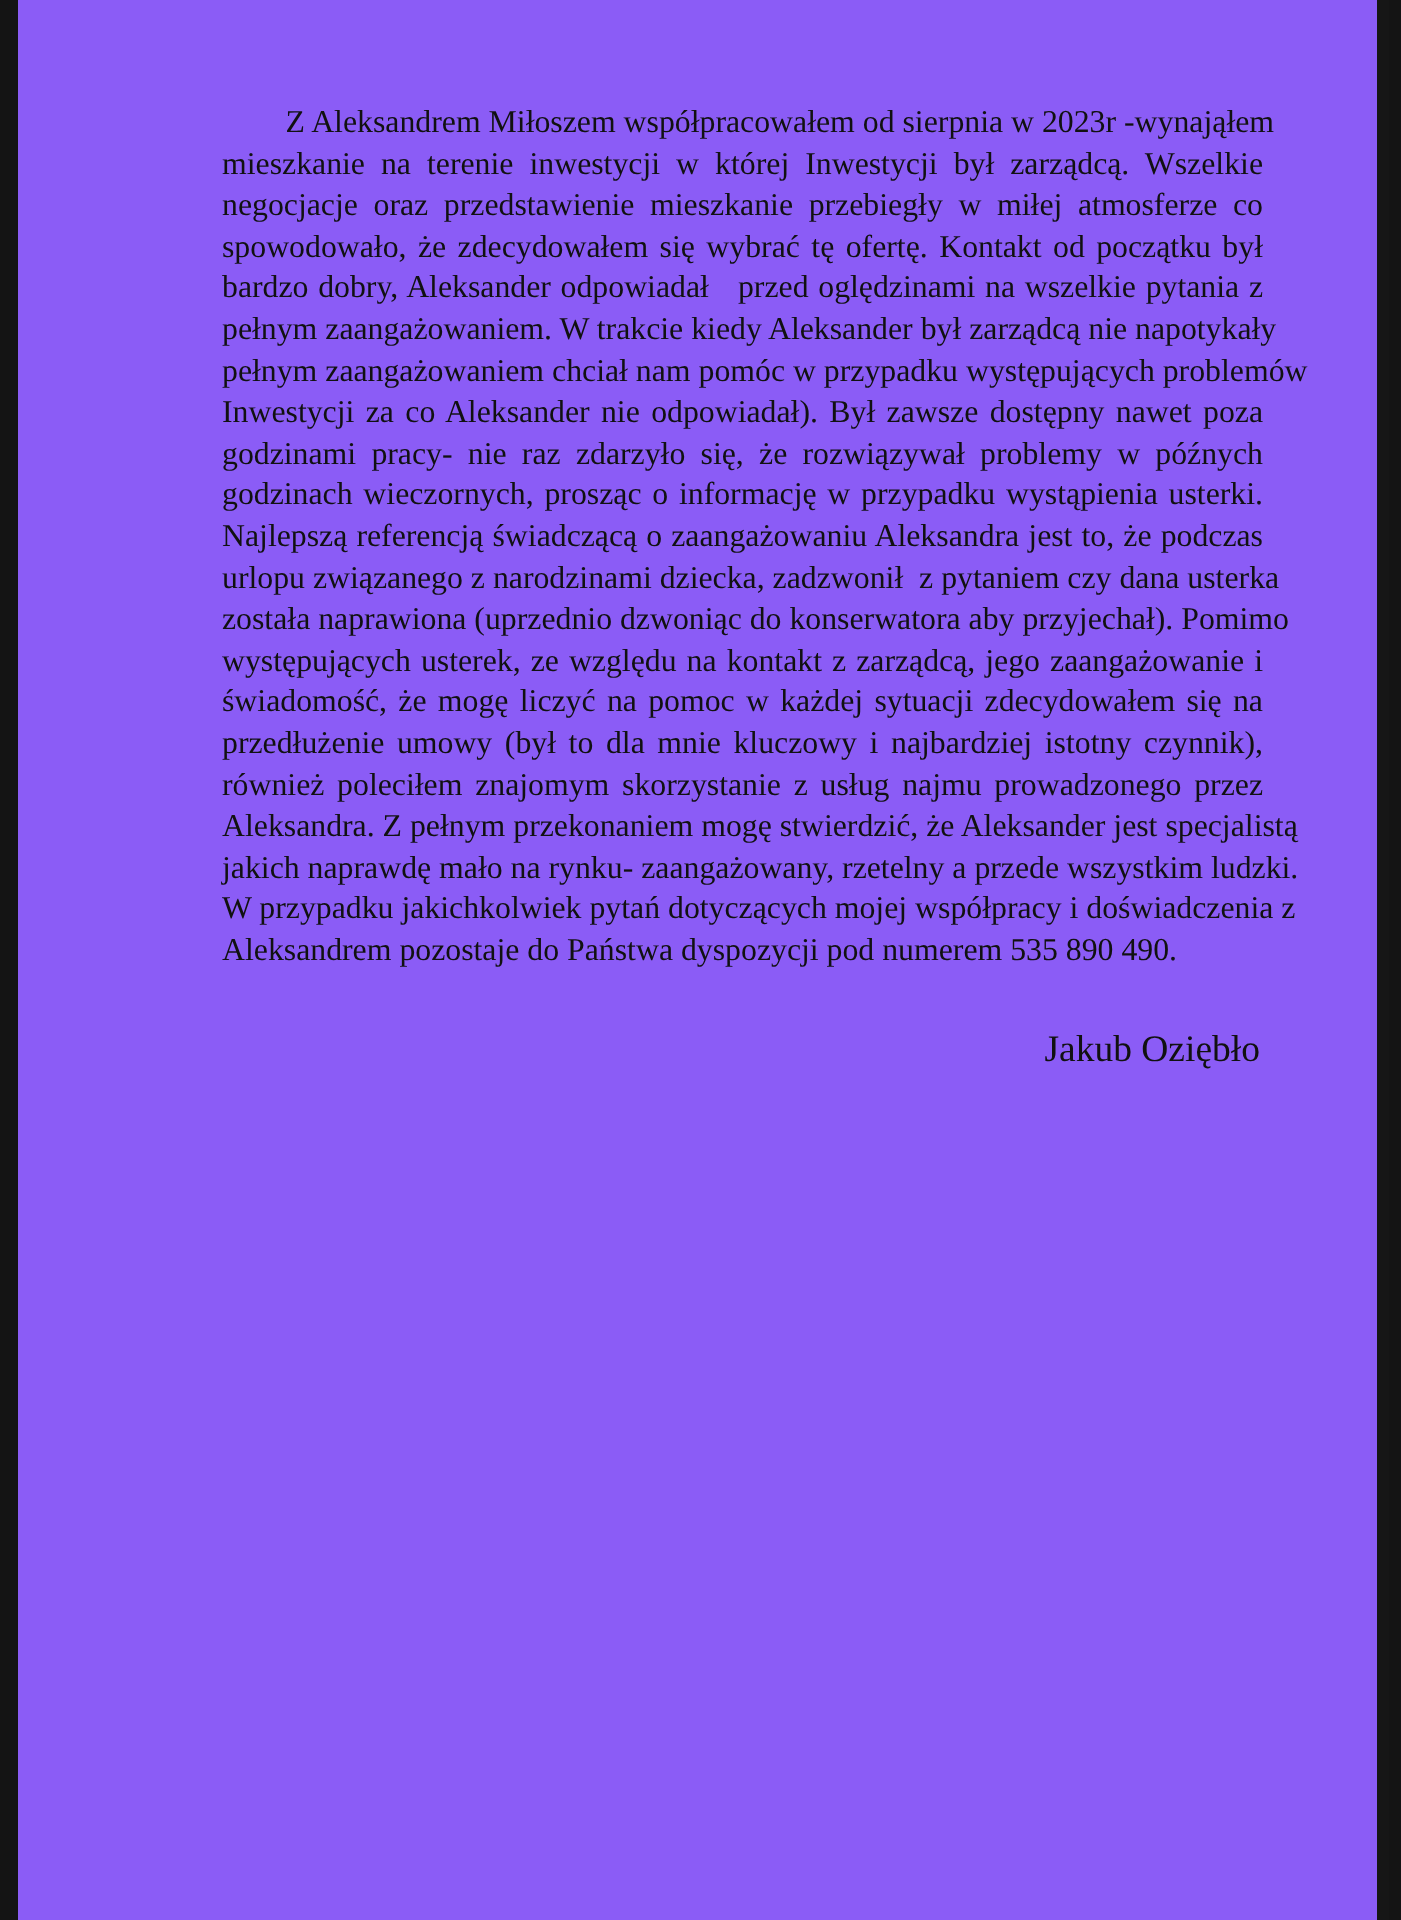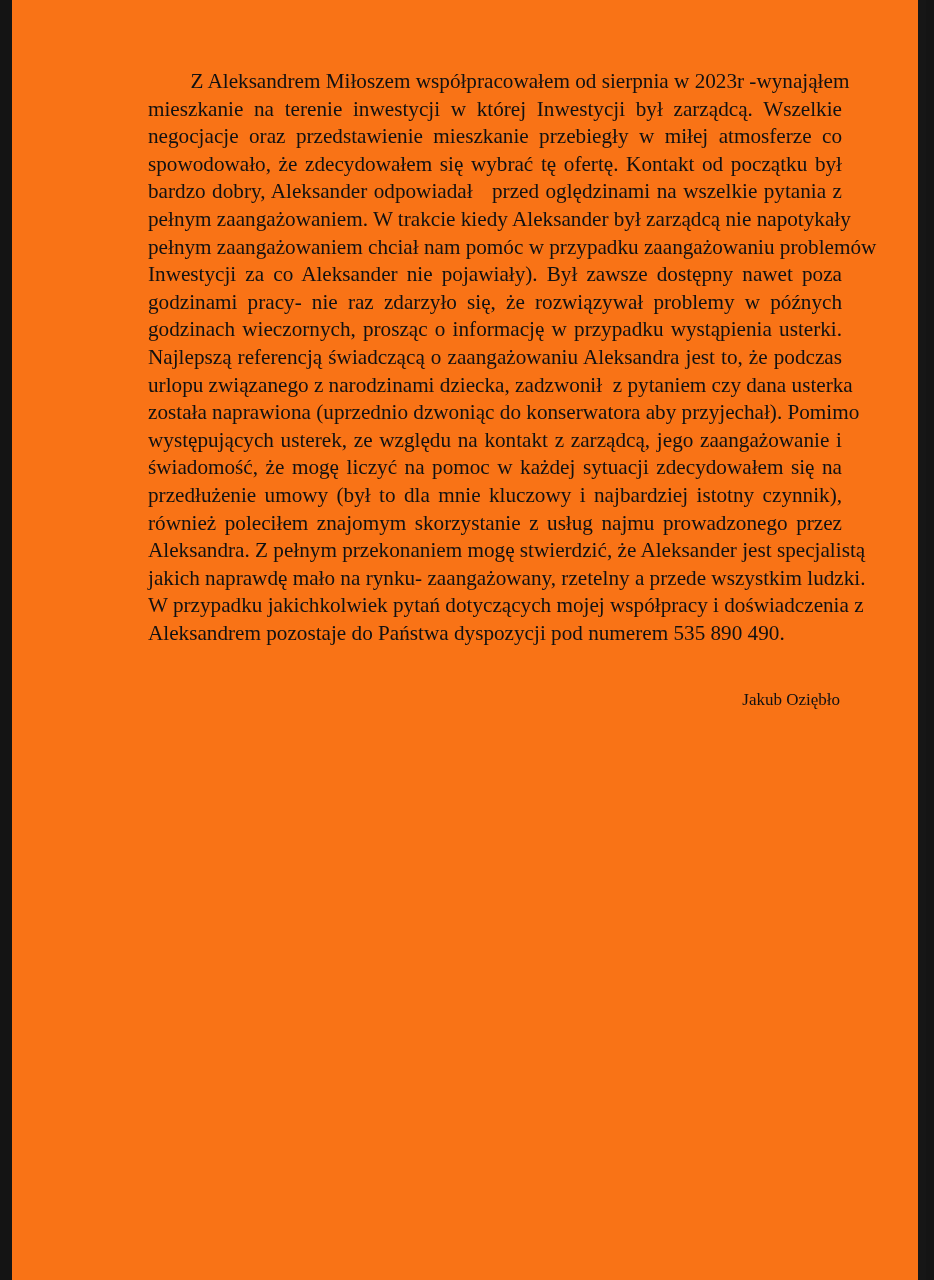--- a/index.html
+++ b/index.html
@@ -18,21 +18,21 @@
     font-family: "Liberation Serif", "DejaVu Serif", serif;
   }
 
   
   .page-sheet {
     position: absolute;
     left: 12px;
     top: 0;
     width: 914px;
     height: 1280px;
-    background: #f97316;
+    background: #8b5cf6;
     box-sizing: border-box;
   }
 
   
   .right-edge-band {
     position: absolute;
     right: 0;
     top: 0;
     width: 8px;
     height: 1280px;
@@ -73,43 +73,43 @@
 
   .signature-block {
     position: absolute;
     left: 81px;
     top: 686px;
     width: 749px;
     text-align: right;
   }
 
   .signature-name {
-    font-size: 17px;
+    font-size: 25px;
     line-height: 27.6px;
     color: #111111;
     padding-right: 2px;
   }
 </style>
 </head>
 <body>
 
 <div class="screen">
 
   <div class="page-sheet">
 
     <div class="letter-body">
       <div class="para" id="body-container">
           <span class="jline">        Z Aleksandrem Miłoszem współpracowałem od sierpnia w 2023r -wynająłem</span>
           <span class="jline">mieszkanie na terenie inwestycji w której Inwestycji był zarządcą. Wszelkie</span>
           <span class="jline">negocjacje oraz przedstawienie mieszkanie przebiegły w miłej atmosferze co</span>
           <span class="jline">spowodowało, że zdecydowałem się wybrać tę ofertę. Kontakt od początku był</span>
           <span class="jline">bardzo dobry, Aleksander odpowiadał   przed oględzinami na wszelkie pytania z</span>
           <span class="jline">pełnym zaangażowaniem. W trakcie kiedy Aleksander był zarządcą nie napotykały</span>
-          <span class="jline">pełnym zaangażowaniem chciał nam pomóc w przypadku zaangażowaniu problemów</span>
-          <span class="jline">Inwestycji za co Aleksander nie pojawiały). Był zawsze dostępny nawet poza</span>
+          <span class="jline">pełnym zaangażowaniem chciał nam pomóc w przypadku występujących problemów</span>
+          <span class="jline">Inwestycji za co Aleksander nie odpowiadał). Był zawsze dostępny nawet poza</span>
           <span class="jline">godzinami pracy- nie raz zdarzyło się, że rozwiązywał problemy w późnych</span>
           <span class="jline">godzinach wieczornych, prosząc o informację w przypadku wystąpienia usterki.</span>
           <span class="jline">Najlepszą referencją świadczącą o zaangażowaniu Aleksandra jest to, że podczas</span>
           <span class="jline">urlopu związanego z narodzinami dziecka, zadzwonił  z pytaniem czy dana usterka</span>
           <span class="jline">została naprawiona (uprzednio dzwoniąc do konserwatora aby przyjechał). Pomimo</span>
           <span class="jline">występujących usterek, ze względu na kontakt z zarządcą, jego zaangażowanie i</span>
           <span class="jline">świadomość, że mogę liczyć na pomoc w każdej sytuacji zdecydowałem się na</span>
           <span class="jline">przedłużenie umowy (był to dla mnie kluczowy i najbardziej istotny czynnik),</span>
           <span class="jline">również poleciłem znajomym skorzystanie z usług najmu prowadzonego przez</span>
           <span class="jline">Aleksandra. Z pełnym przekonaniem mogę stwierdzić, że Aleksander jest specjalistą</span>

